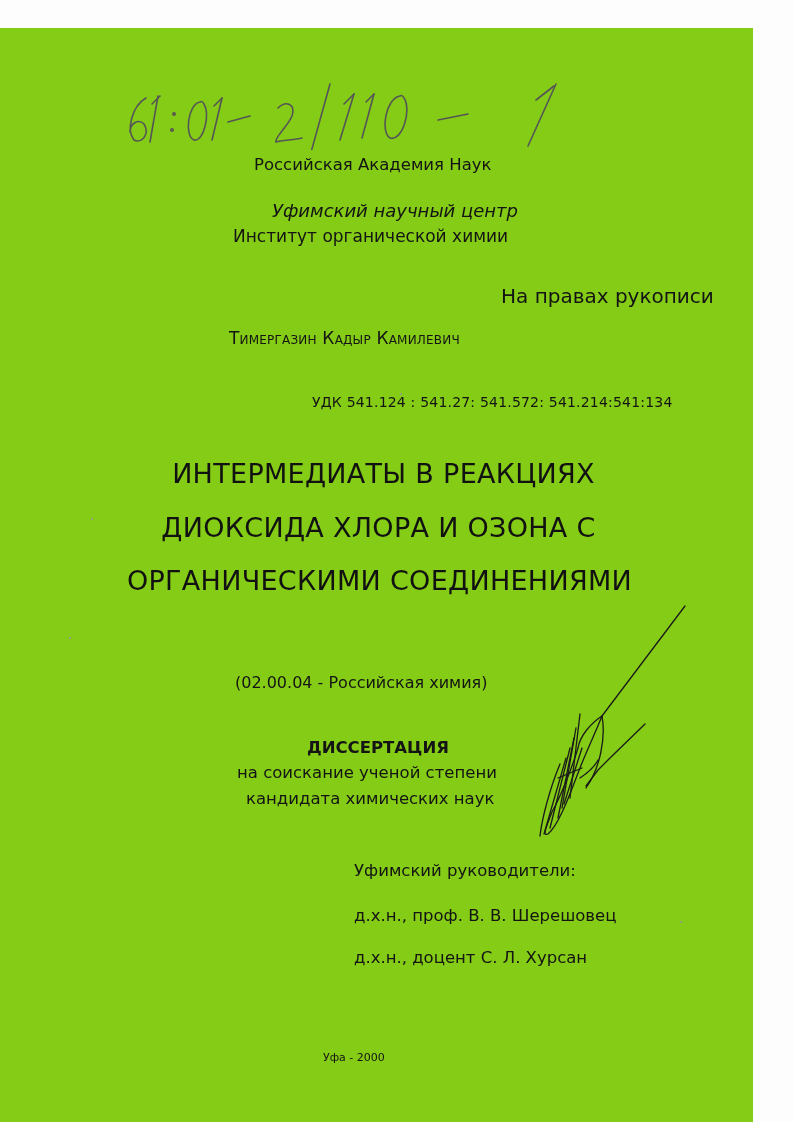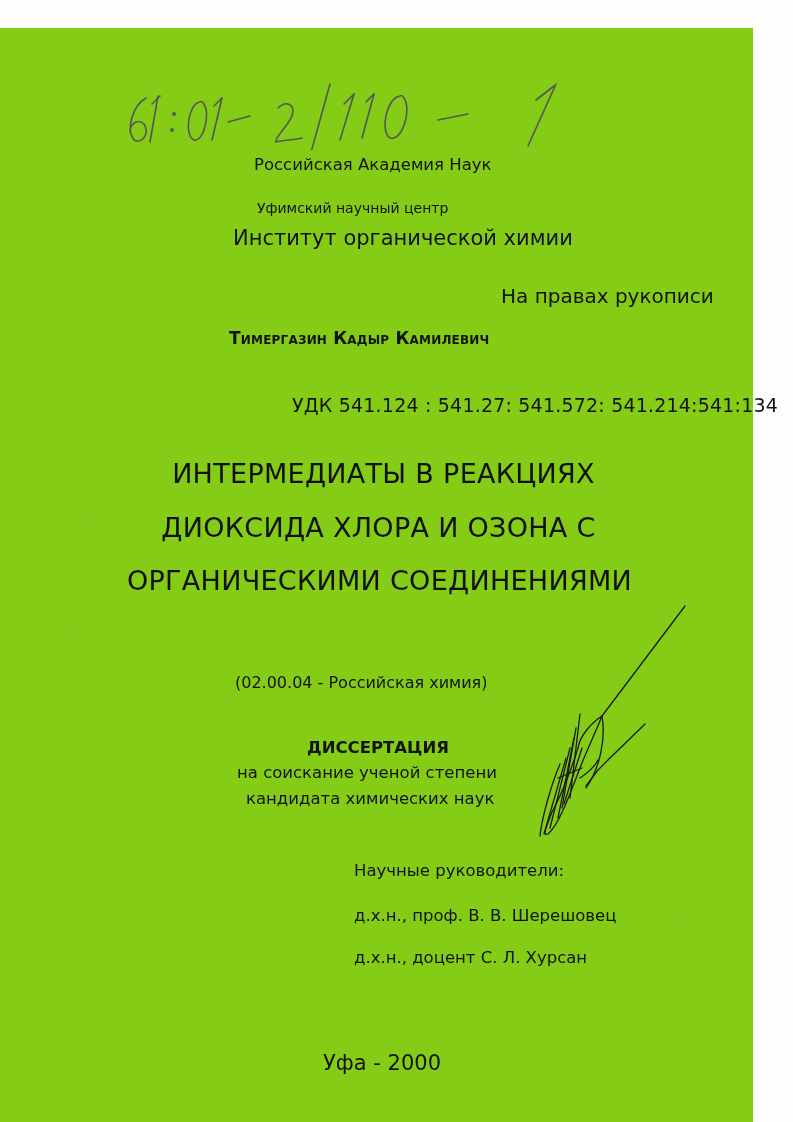--- a/index.html
+++ b/index.html
@@ -28,45 +28,45 @@
       color: #141414;
     }
     .handwritten {
       position: absolute;
       left: 118px;
       top: 52px;
       width: 450px;
       height: 70px;
     }
     .org1 { left: 254px; top: 127px; font-size: 16.5px; }
-    .org2 { left: 257px; top: 172px; font-size: 14px; }
-    .org3 { left: 233px; top: 198px; font-size: 21px; }
+    .org2 { left: 272px; top: 172px; font-size: 18px; font-style: italic; }
+    .org3 { left: 233px; top: 198px; font-size: 17px; }
     .rights { left: 501px; top: 256px; font-size: 20px; }
-    .author { left: 229px; top: 300px; font-size: 17px; font-variant: small-caps; letter-spacing: 0.2px; font-weight: bold; }
-    .udk { left: 292px; top: 366px; font-size: 19px; letter-spacing: 0.2px; }
+    .author { left: 229px; top: 300px; font-size: 17px; font-variant: small-caps; letter-spacing: 0.2px; }
+    .udk { left: 312px; top: 366px; font-size: 14px; letter-spacing: 0.2px; }
     .title-line {
       position: absolute;
       width: 793px;
       left: 0;
       text-align: center;
       font-size: 27px;
       letter-spacing: 0.3px;
       color: #111;
     }
     .title1 { top: 430px; left: -13px; }
     .title2 { top: 484px; left: -18px; }
     .title3 { top: 537px; left: -17px; }
     .specialty { left: 235px; top: 645px; font-size: 16px; }
     .diss-head { left: 307px; top: 710px; font-size: 16.5px; font-weight: bold; }
     .diss-2 { left: 237px; top: 735px; font-size: 16.5px; }
     .diss-3 { left: 246px; top: 761px; font-size: 16.5px; }
     .sup-head { left: 354px; top: 833px; font-size: 16.5px; }
     .sup-1 { left: 354px; top: 878px; font-size: 16.5px; }
     .sup-2 { left: 354px; top: 920px; font-size: 16.5px; }
-    .city { left: 323px; top: 1023px; font-size: 21px; }
+    .city { left: 323px; top: 1023px; font-size: 11px; }
     .signature {
       position: absolute;
       left: 520px;
       top: 570px;
       width: 180px;
       height: 250px;
     }
     .speck {
       position: absolute;
       width: 2px; height: 2px;
@@ -148,21 +148,21 @@
       <path d="M50 150 L30 230"></path>
       <path d="M62 150 L44 206"></path>
       <path d="M46 160 L24 236"></path>
       <path d="M40 166 C30 190, 22 220, 20 238"></path>
       <path d="M60 180 C66 176, 74 170, 78 162"></path>
       <path d="M82 118 C86 140, 80 170, 66 190"></path>
       <path d="M38 180 L62 170"></path>
     </g>
   </svg>
 
-  <div class="t sup-head">Научные руководители:</div>
+  <div class="t sup-head">Уфимский руководители:</div>
   <div class="t sup-2">д.х.н., доцент С. Л. Хурсан</div>
   <div class="t sup-1">д.х.н., проф. В. В. Шерешовец</div>
 
   <div class="t city">Уфа - 2000</div>
 
   <div class="speck" style="left:91px;top:490px;"></div>
   <div class="speck" style="left:69px;top:609px;"></div>
   <div class="speck" style="left:318px;top:495px;"></div>
   <div class="speck" style="left:400px;top:365px;"></div>
   <div class="speck" style="left:680px;top:893px;"></div>

